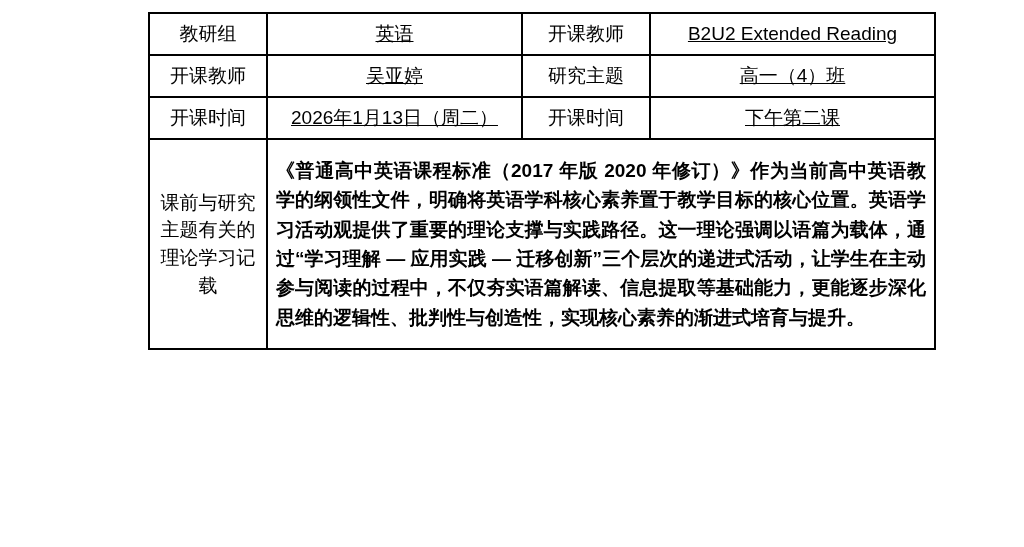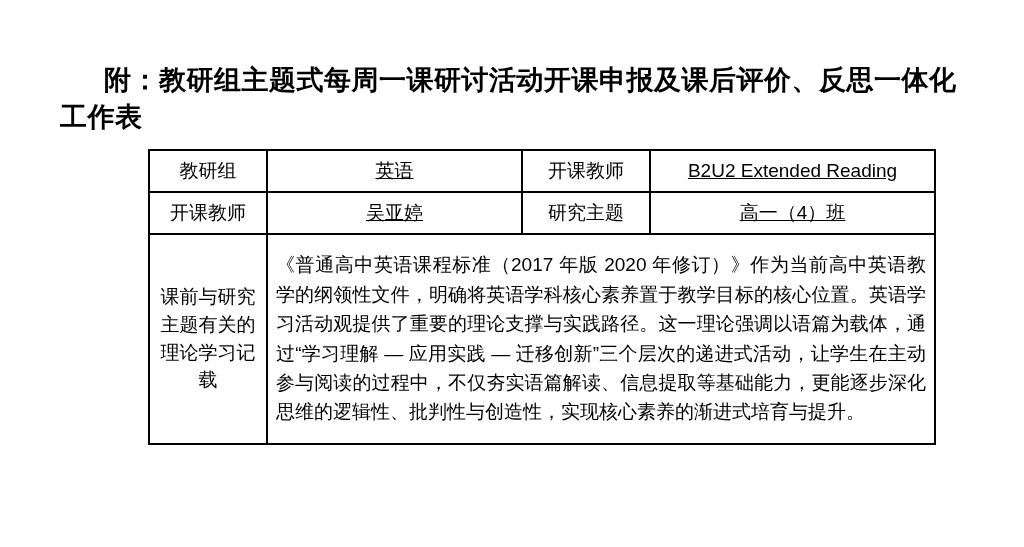--- a/index.html
+++ b/index.html
@@ -62,32 +62,32 @@
     line-height: 1.45;
     font-size: 19px;
   }
   .body-cell {
     text-align: justify;
     text-justify: inter-ideograph;
     font-size: 19px;
     line-height: 1.55;
     padding: 10px 10px 10px 12px;
     vertical-align: top;
+    font-weight: bold;
   }
   .vmid-label {
     vertical-align: middle;
     margin-left: 41px;
   }
 </style>
 </head>
 <body>
 
 <div class="page">
 
-  <div class="doc-title">附：教研组主题式每周一课研讨活动开课申报及课后评价、反思一体化工作表</div>
 
   <div class="table-wrap">
     <table class="form">
       <colgroup>
         <col style="width:118px">
         <col style="width:255px">
         <col style="width:128px">
         <col>
       </colgroup>
       <tbody>
@@ -96,20 +96,26 @@
           <td class="c-center">英语</td>
           <td class="label-cell">开课教师</td>
           <td class="c-center serif">B2U2 Extended Reading</td>
         </tr>
         <tr class="row-h">
           <td class="label-cell">开课教师</td>
           <td class="c-center">吴亚婷</td>
           <td class="label-cell">研究主题</td>
           <td class="c-center">高一（4）班</td>
         </tr>
+        <tr class="row-h">
+          <td class="label-cell">开课时间</td>
+          <td class="c-center">2026年1月13日（周二）</td>
+          <td class="label-cell">开课时间</td>
+          <td class="c-center">下午第二课</td>
+        </tr>
         <tr style="height:210px">
           <td class="label-cell vmid-label">课前与研究主题有关的理论学习记载</td>
           <td class="body-cell" colspan="3">《普通高中英语课程标准（2017 年版 2020 年修订）》作为当前高中英语教学的纲领性文件，明确将英语学科核心素养置于教学目标的核心位置。英语学习活动观提供了重要的理论支撑与实践路径。这一理论强调以语篇为载体，通过“学习理解 — 应用实践 — 迁移创新”三个层次的递进式活动，让学生在主动参与阅读的过程中，不仅夯实语篇解读、信息提取等基础能力，更能逐步深化思维的逻辑性、批判性与创造性，实现核心素养的渐进式培育与提升。</td>
         </tr>
       </tbody>
     </table>
   </div>
 
 </div>
 

